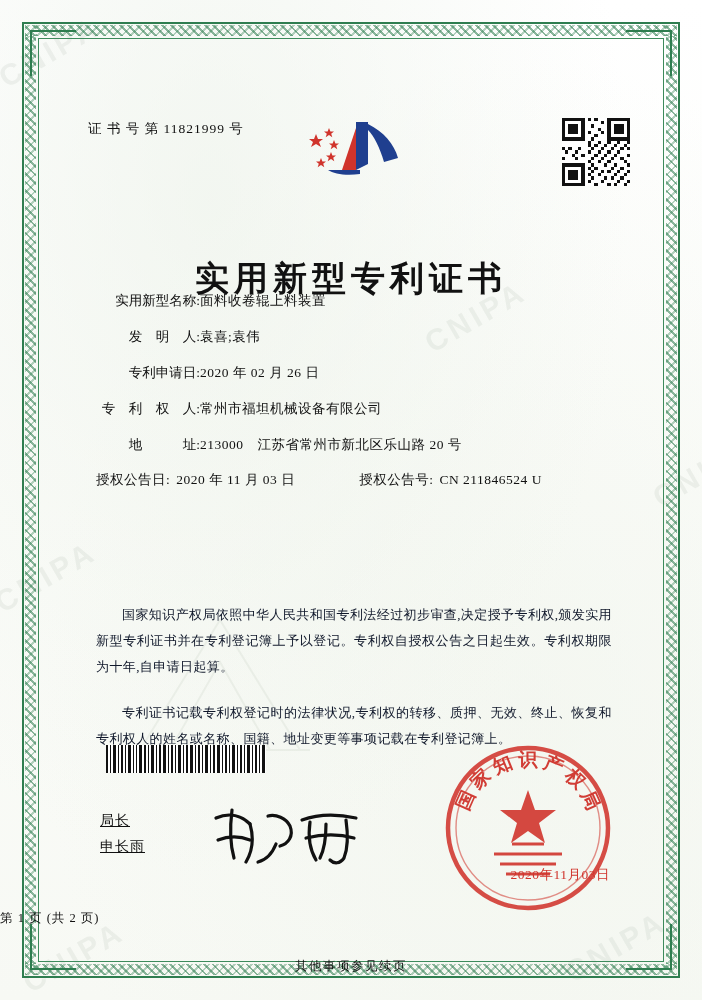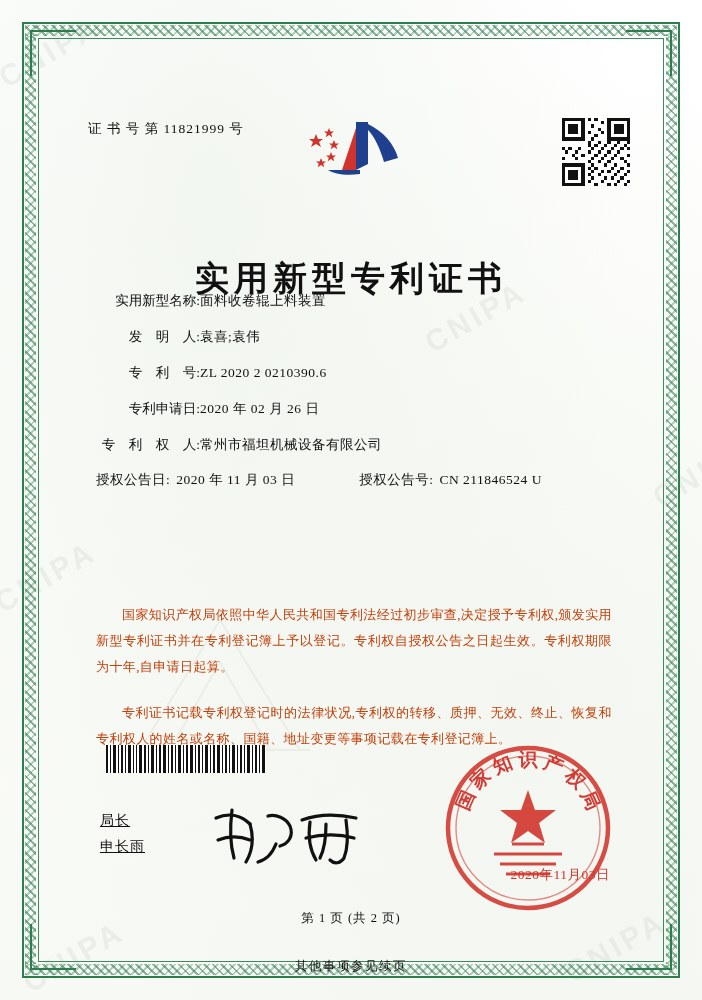--- a/index.html
+++ b/index.html
@@ -171,21 +171,21 @@
 
   
   .para {
     position: absolute;
     left: 96px;
     width: 516px;
     font-size: 13px;
     line-height: 2.0;
     text-align: justify;
     text-justify: inter-ideograph;
-    color: #c2410c;
+    color: #0f172a;
     letter-spacing: .4px;
   }
   .para.p1 { top: 602px; text-indent: 26px; }
   .para.p2 { top: 700px; text-indent: 26px; }
 
   
   .barcode {
     position: absolute;
     left: 106px; top: 745px;
     width: 160px; height: 28px;
@@ -220,21 +220,21 @@
     text-align: right;
     color: #d0342c;
     font-size: 13.5px;
     letter-spacing: .5px;
   }
 
   
   .page-no {
     position: absolute;
     left: 0; right: 0; top: 910px;
-    text-align: center;
+    text-align: left;
     font-size: 12.5px;
     color: #111;
     letter-spacing: 1px;
   }
   .footnote {
     position: absolute;
     left: 0; right: 0; top: 958px;
     text-align: center;
     font-size: 12.5px;
     color: #111;
@@ -390,30 +390,30 @@
   <div class="fields">
     <div class="field">
       <span class="label">实用新型名称:</span>
       <span class="value">面料收卷辊上料装置</span>
     </div>
     <div class="field">
       <span class="label">发　明　人:</span>
       <span class="value">袁喜;袁伟</span>
     </div>
     <div class="field">
-      <span class="label">专　利　号:</span>
-      <span class="value">ZL 2020 2 0210390.6</span>
-    </div>
-    <div class="field">
       <span class="label">专利申请日:</span>
       <span class="value">2020 年 02 月 26 日</span>
     </div>
     <div class="field">
       <span class="label">专　利　权　人:</span>
       <span class="value">常州市福坦机械设备有限公司</span>
+    </div>
+    <div class="field">
+      <span class="label">地　　　址:</span>
+      <span class="value">213000　江苏省常州市新北区乐山路 20 号</span>
     </div>
 
     <div class="dual">
       <span class="k">授权公告日:</span>
       <span class="v">2020 年 11 月 03 日</span>
       <span class="gap"></span>
       <span class="k">授权公告号:</span>
       <span class="v">CN 211846524 U</span>
     </div>
   </div>

